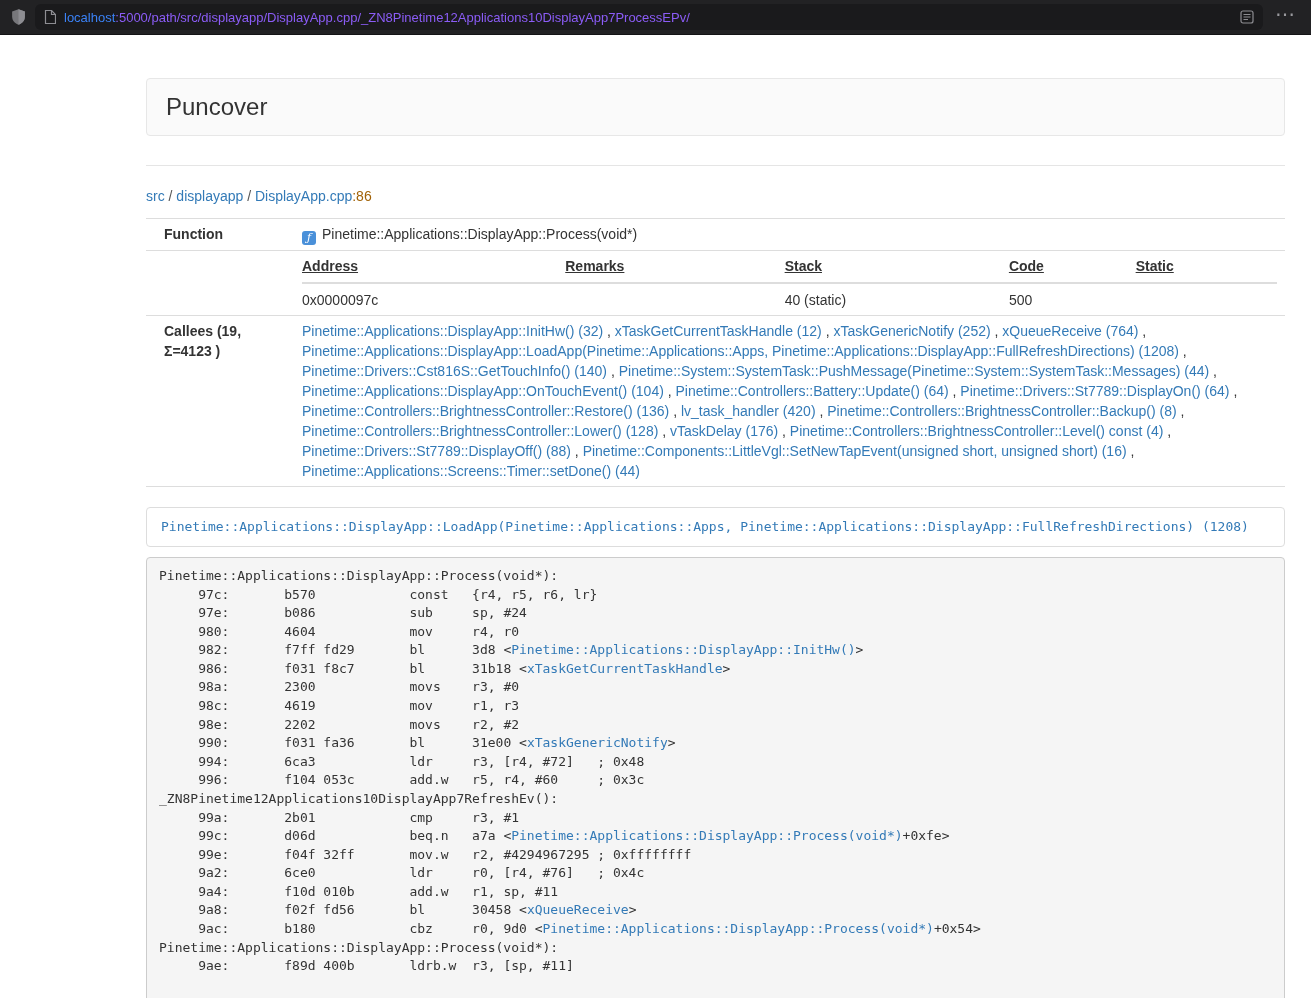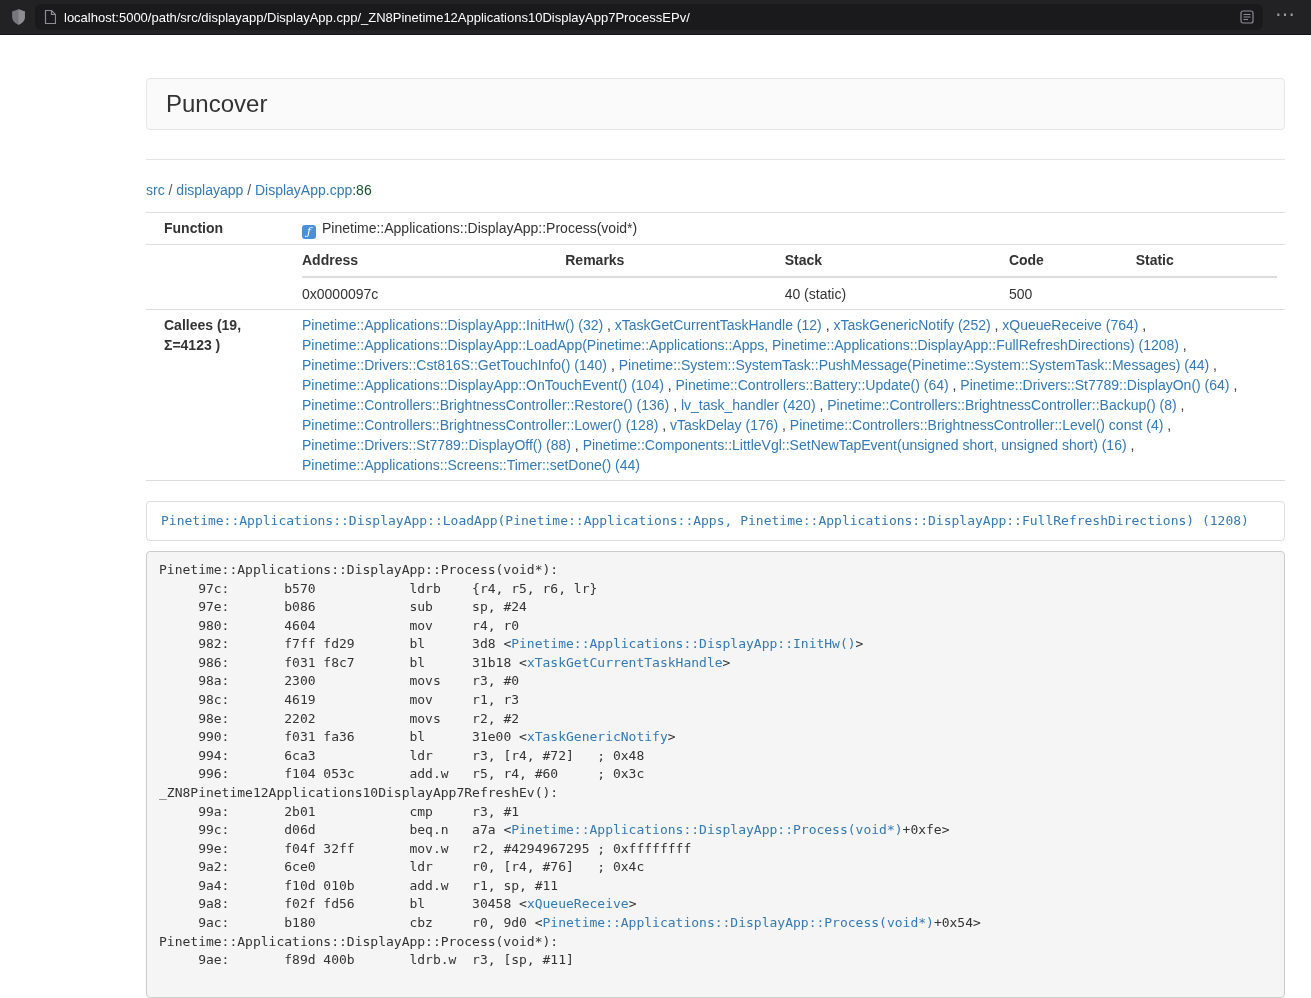--- a/index.html
+++ b/index.html
@@ -8,45 +8,45 @@
     font-family:"Liberation Sans", sans-serif; }
   a { color:#337ab7; text-decoration:none; }
 
   
   .topbar { height:35px; background:#222224; border-bottom:1px solid #141416;
     display:flex; align-items:center; padding:0 10px; gap:8px; }
   .icon-btn { display:flex; align-items:center; justify-content:center; cursor:pointer; }
   .url-entry { flex:1; height:26px; background:#1a1a1c; border-radius:6px;
     display:flex; align-items:center; padding:0 9px; gap:8px;
     color:#8d8d92; font-size:13px; overflow:hidden; white-space:nowrap; }
-  .url-host { color:#ffffff;text-align:right; }
-  .url-rest { color:#ffffff; }
+  .url-host { color:#3b82f6;text-align:right; }
+  .url-rest { color:#8b5cf6; }
   .url-spacer { flex:1; }
   .menu-btn { color:#9a9a9e; font-size:20px; line-height:10px; padding:0 6px 6px 4px; cursor:pointer; }
 
   
   .content { width:1139px; margin-left:146px; padding-bottom:0; }
-  .jumbo { margin-top:43px; height:52px; background:#fafafa; border:1px solid #e7e7e7;
+  .jumbo { margin-top:43px; height:58px; background:#fafafa; border:1px solid #e7e7e7;
     border-radius:4px; display:flex; align-items:center; padding:0 19px; }
   .jumbo h1 { font-size:24px; font-weight:500; margin:0; color:#333; }
   hr.sep { border:0; border-top:1px solid #e5e5e5; margin:29px 0 0 0; }
 
   .breadcrumb { margin:22px 0 14px 0; font-size:14px; }
   .bc-sep { color:#555; }
-  .bc-line { color:#14532d; }
+  .bc-line { color:#a16207; }
 
   table.symbol-table { width:100%; border-collapse:collapse; font-size:14px;
     line-height:20px; border-bottom:1px solid #ddd; }
   table.symbol-table > tbody > tr > td { border-top:1px solid #ddd;
     padding:5px 8px; vertical-align:top; }
   td.lbl { width:148px; font-weight:bold; padding-left:18px !important; color:#333;margin-top:12px; }
 
   table.nested { width:100%; border-collapse:collapse; }
   table.nested th { text-align:left; font-weight:bold; color:#333;
-    padding:0 8px 6px 0; border-bottom:2px solid #ddd; }
+    padding:0 8px 6px 0; border-bottom:2px solid #ddd;text-decoration:underline; }
   table.nested td { padding:6px 8px 0 0; }
   .w1 { width:27%; } .w2 { width:22.5%; } .w3 { width:23%; } .w4 { width:13%; }
 
   .func-icon { display:inline-block; width:14px; height:14px; vertical-align:-2px;
     margin-right:6px; border-radius:3px; background:#4a90d9;
     color:#fff; font-size:11px; line-height:14px; text-align:center;
     font-family:"DejaVu Serif", serif; font-style:italic; }
 
   .callees a { white-space:nowrap; }
 
@@ -138,21 +138,21 @@
         <td class="callees" id="callees"><a href="#">Pinetime::Applications::DisplayApp::InitHw() (32)</a> , <a href="#">xTaskGetCurrentTaskHandle (12)</a> , <a href="#">xTaskGenericNotify (252)</a> , <a href="#">xQueueReceive (764)</a> , <a href="#">Pinetime::Applications::DisplayApp::LoadApp(Pinetime::Applications::Apps, Pinetime::Applications::DisplayApp::FullRefreshDirections) (1208)</a> , <a href="#">Pinetime::Drivers::Cst816S::GetTouchInfo() (140)</a> , <a href="#">Pinetime::System::SystemTask::PushMessage(Pinetime::System::SystemTask::Messages) (44)</a> , <a href="#">Pinetime::Applications::DisplayApp::OnTouchEvent() (104)</a> , <a href="#">Pinetime::Controllers::Battery::Update() (64)</a> , <a href="#">Pinetime::Drivers::St7789::DisplayOn() (64)</a> , <a href="#">Pinetime::Controllers::BrightnessController::Restore() (136)</a> , <a href="#">lv_task_handler (420)</a> , <a href="#">Pinetime::Controllers::BrightnessController::Backup() (8)</a> , <a href="#">Pinetime::Controllers::BrightnessController::Lower() (128)</a> , <a href="#">vTaskDelay (176)</a> , <a href="#">Pinetime::Controllers::BrightnessController::Level() const (4)</a> , <a href="#">Pinetime::Drivers::St7789::DisplayOff() (88)</a> , <a href="#">Pinetime::Components::LittleVgl::SetNewTapEvent(unsigned short, unsigned short) (16)</a> , <a href="#">Pinetime::Applications::Screens::Timer::setDone() (44)</a></td>
       </tr>
     </tbody>
   </table>
 
   <div class="sel-box">
     <a href="#">Pinetime::Applications::DisplayApp::LoadApp(Pinetime::Applications::Apps, Pinetime::Applications::DisplayApp::FullRefreshDirections) (1208)</a>
   </div>
 
   <pre class="code" id="disasm"><span>Pinetime::Applications::DisplayApp::Process(void*):</span>
-<span>     97c:	b570      	ldrb	{r4, r5, r6, lr}</span>
+<span>     97c:	b570      	const	{r4, r5, r6, lr}</span>
 <span>     97e:	b086      	sub	sp, #24</span>
 <span>     980:	4604      	mov	r4, r0</span>
 <span>     982:	f7ff fd29 	bl	3d8 &lt;</span><a href="#">Pinetime::Applications::DisplayApp::InitHw()</a><span>&gt;</span>
 <span>     986:	f031 f8c7 	bl	31b18 &lt;</span><a href="#">xTaskGetCurrentTaskHandle</a><span>&gt;</span>
 <span>     98a:	2300      	movs	r3, #0</span>
 <span>     98c:	4619      	mov	r1, r3</span>
 <span>     98e:	2202      	movs	r2, #2</span>
 <span>     990:	f031 fa36 	bl	31e00 &lt;</span><a href="#">xTaskGenericNotify</a><span>&gt;</span>
 <span>     994:	6ca3      	ldr	r3, [r4, #72]	; 0x48</span>
 <span>     996:	f104 053c 	add.w	r5, r4, #60	; 0x3c</span>

